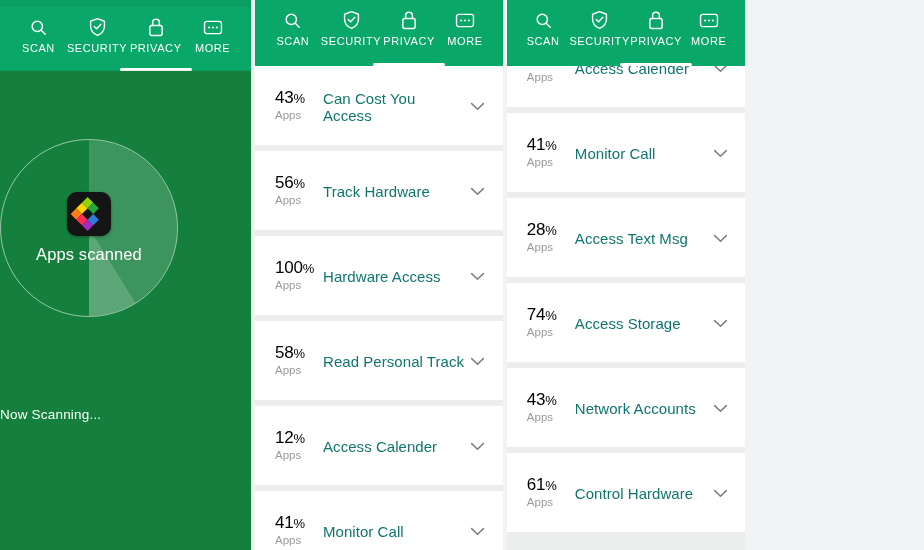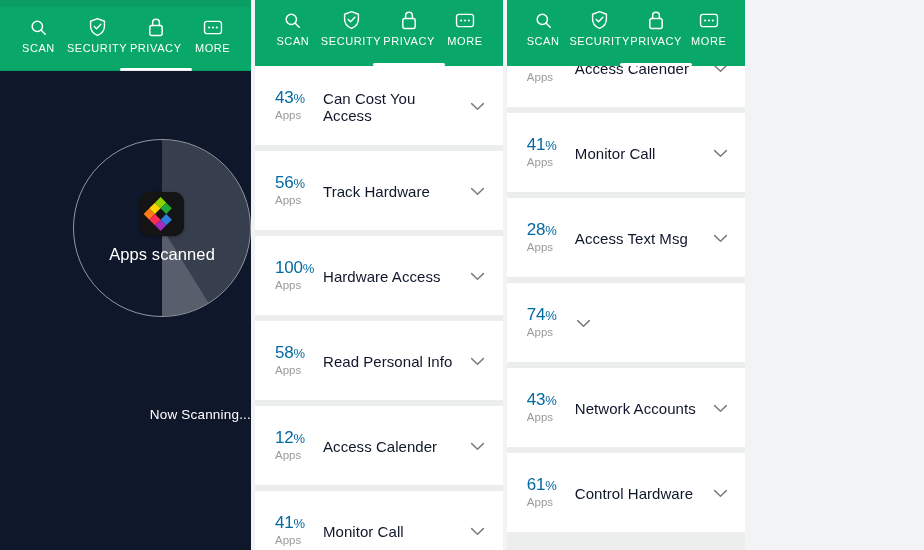--- a/index.html
+++ b/index.html
@@ -52,24 +52,24 @@
     display: none;
   }
   .tab.active .underline { display: block; }
   .tabsep { position: absolute; left: 0; right: 0; bottom: 0; height: 1px; background: rgba(0,0,0,0.07); }
 
   
   .scanbody {
     position: relative;
     width: 100%;
     height: calc(550px - 71px);
-    background: #0f172a;
+    background: #15803d;
     display: flex;
     flex-direction: column;
-    align-items: flex-end;
+    align-items: flex-start;
   }
   .dial {
     position: relative;
     width: 178px; height: 178px;
     margin-top: 68px;
     border-radius: 50%;
     border: 1.5px solid rgba(255,255,255,0.55);
     overflow: hidden;
     display: flex; flex-direction: column;
     align-items: center; justify-content: center;
@@ -135,35 +135,35 @@
     width: 66px;
     flex: 0 0 66px;
     padding-left: 20px;
     display: flex;
     flex-direction: column;
     align-items: flex-start;
     text-align: center;
   }
   .pct {
     font-size: 17px;
-    color: #0369a1;
+    color: #000000;
     line-height: 1;
     letter-spacing: -0.2px;
   }
   .pct .sym { font-size: 13px; }
   .appsword {
     font-size: 11.5px;
     color: #9a9a9a;
     margin-top: 4px;
     line-height: 1;
   }
   .cardtitle {
     flex: 1;
     font-size: 15px;
-    color: #0f172a;
+    color: #0f766e;
     letter-spacing: 0.05px;
     padding-left: 2px;
     padding-top: 2px;
   }
   .chev {
     width: 22px; flex: 0 0 22px;
     display: flex; align-items: center; justify-content: center;
     padding-top: 2px;
   }
   .chev svg { display: block; }
@@ -326,21 +326,21 @@
             <svg width="15" height="9" viewBox="0 0 16 10" fill="none" stroke="#7b7b7b" stroke-width="1.6" stroke-linecap="round" stroke-linejoin="round">
               <polyline points="1.5,1.8 8,8 14.5,1.8"></polyline>
             </svg>
           </div>
         </div>
         <div class="card">
           <div class="pctbox">
             <div class="pct">58<span class="sym">%</span></div>
             <div class="appsword">Apps</div>
           </div>
-          <div class="cardtitle">Read Personal Info</div>
+          <div class="cardtitle">Read Personal Track</div>
           <div class="chev">
             <svg width="15" height="9" viewBox="0 0 16 10" fill="none" stroke="#7b7b7b" stroke-width="1.6" stroke-linecap="round" stroke-linejoin="round">
               <polyline points="1.5,1.8 8,8 14.5,1.8"></polyline>
             </svg>
           </div>
         </div>
         <div class="card">
           <div class="pctbox">
             <div class="pct">12<span class="sym">%</span></div>
             <div class="appsword">Apps</div>
@@ -448,20 +448,21 @@
             <svg width="15" height="9" viewBox="0 0 16 10" fill="none" stroke="#7b7b7b" stroke-width="1.6" stroke-linecap="round" stroke-linejoin="round">
               <polyline points="1.5,1.8 8,8 14.5,1.8"></polyline>
             </svg>
           </div>
         </div>
         <div class="card">
           <div class="pctbox">
             <div class="pct">74<span class="sym">%</span></div>
             <div class="appsword">Apps</div>
           </div>
+          <div class="cardtitle">Access Storage</div>
           <div class="chev">
             <svg width="15" height="9" viewBox="0 0 16 10" fill="none" stroke="#7b7b7b" stroke-width="1.6" stroke-linecap="round" stroke-linejoin="round">
               <polyline points="1.5,1.8 8,8 14.5,1.8"></polyline>
             </svg>
           </div>
         </div>
         <div class="card">
           <div class="pctbox">
             <div class="pct">43<span class="sym">%</span></div>
             <div class="appsword">Apps</div>

